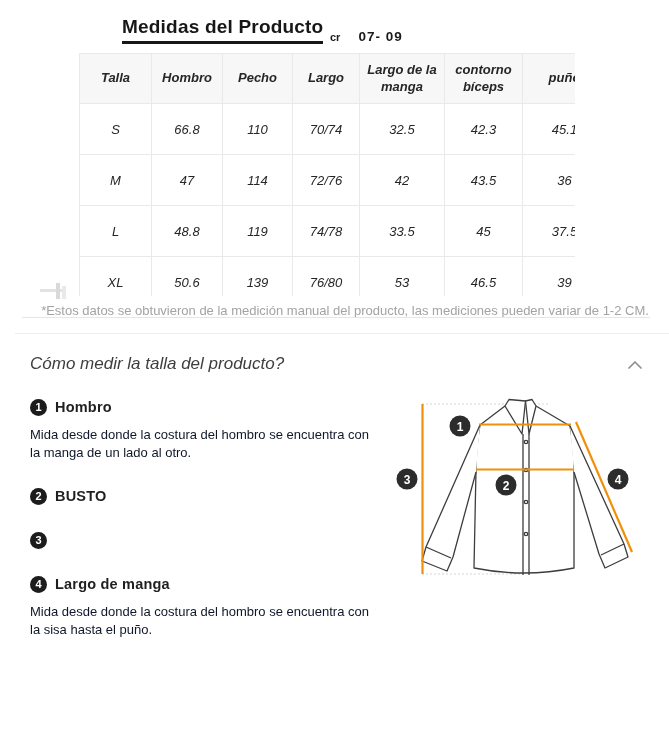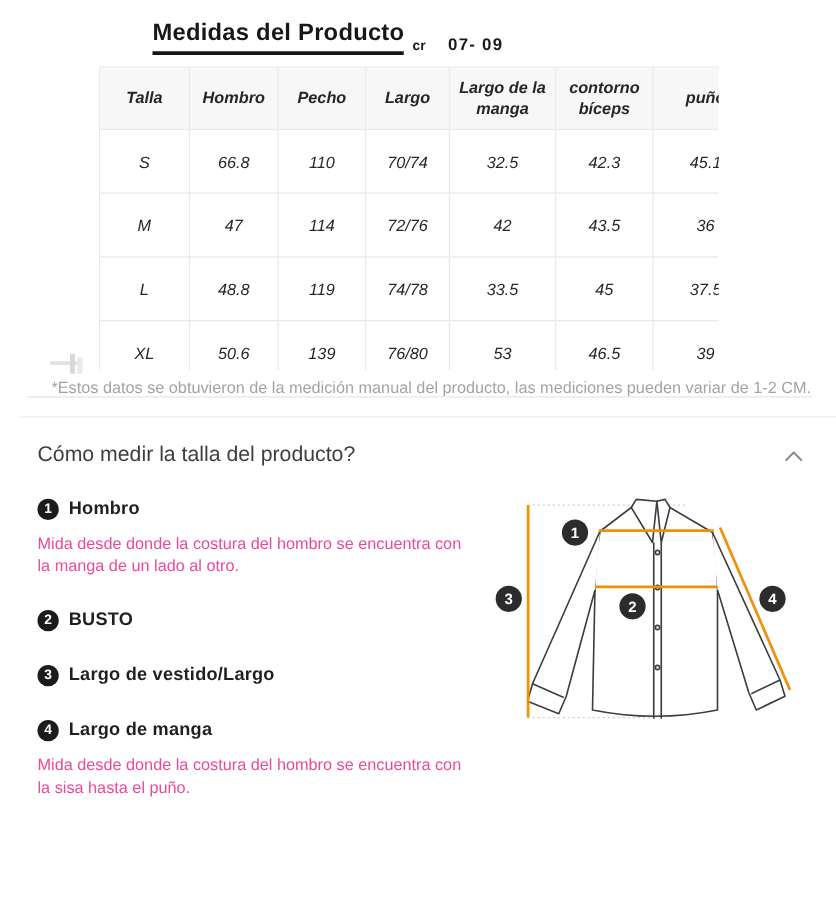--- a/index.html
+++ b/index.html
@@ -29,31 +29,31 @@
   .sb-v1 { left:56px; top:283px; width:4px; height:16px; background:#d9d9d9; }
   .sb-v2 { left:62px; top:286px; width:4px; height:13px; background:#e9e9e9; }
 
   
   .note-clip { position:absolute; left:40px; top:301px; width:610px; height:16px; overflow:hidden;text-align:center; }
   .table-note { font-size:13px; color:#a3a3a3; white-space:nowrap; }
   .rule-1 { position:absolute; left:22px; top:317px; width:628px; height:0; border-top:1px solid #e6e6e6; }
   .rule-2 { position:absolute; left:15px; top:333px; width:654px; height:0; border-top:1px solid #ededed; }
 
   
-  .section-head { position:absolute; left:0; top:348px; width:669px; height:32px; }
+  .section-head { position:absolute; left:0; top:348px; width:669px; height:32px;font-style:italic; }
   .section-title { position:absolute; left:30px; top:6px; font-size:17px; color:#3e3e3e; }
   .collapse-btn { position:absolute; left:624px; top:8px; width:22px; height:18px; background:none; border:none; cursor:pointer; }
 
   .items-col { position:absolute; left:30px; top:398px; width:352px; }
   .m-item { margin-bottom:26px; }
   .m-head { display:flex; align-items:center; gap:8px; height:18px; margin-bottom:10px; }
   .num-badge { display:inline-flex; align-items:center; justify-content:center; width:17px; height:17px;
                border-radius:50%; background:#1c1c1c; color:#fff; font-size:11px; font-weight:bold; flex:0 0 17px; }
   .m-title { font-size:14.5px; font-weight:bold; color:#1f1f1f; letter-spacing:.2px; }
-  .m-desc { font-size:13px; color:#ec4899; line-height:17.5px; }
+  .m-desc { font-size:13px; color:#0f172a; line-height:17.5px; }
 
   .diagram-wrap { position:absolute; left:395px; top:390px; width:274px; height:200px; }
 </style>
 </head>
 <body>
 
 <div class="title-wrap">
   <span class="page-title">Medidas del Producto</span>
 </div>
 <div class="code-wrap">
@@ -152,21 +152,20 @@
   </div>
   <div class="m-item">
     <div class="m-head">
       <span class="num-badge">2</span>
       <span class="m-title">BUSTO</span>
     </div>
   </div>
   <div class="m-item">
     <div class="m-head">
       <span class="num-badge">3</span>
-      <span class="m-title">Largo de vestido/Largo</span>
     </div>
   </div>
   <div class="m-item">
     <div class="m-head">
       <span class="num-badge">4</span>
       <span class="m-title">Largo de manga</span>
     </div>
     <div class="m-desc">Mida desde donde la costura del hombro se encuentra con la sisa hasta el puño.</div>
   </div>
 </div>

